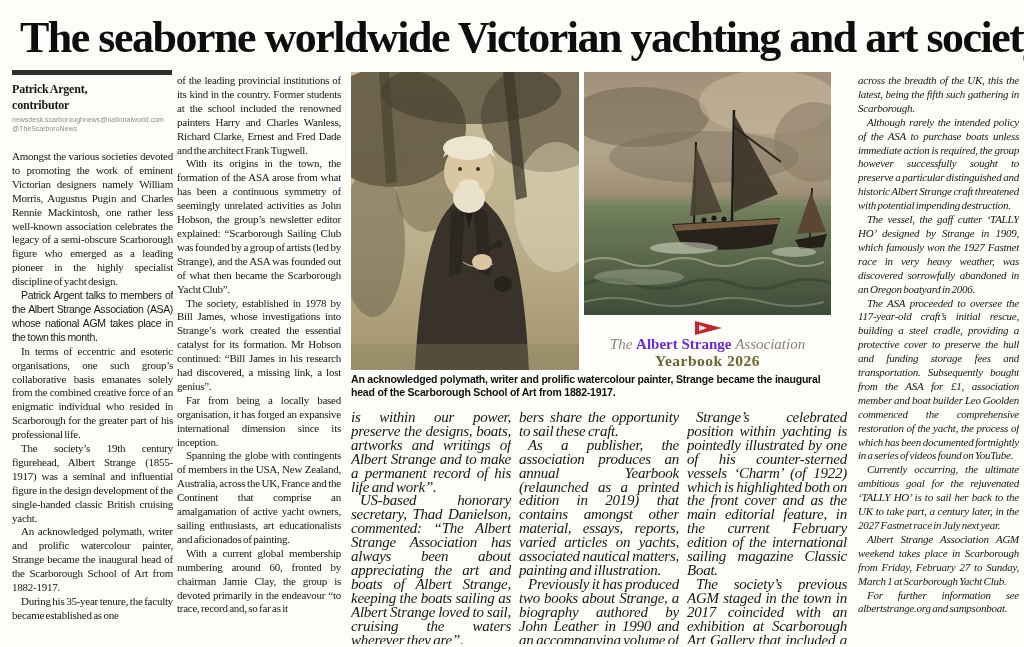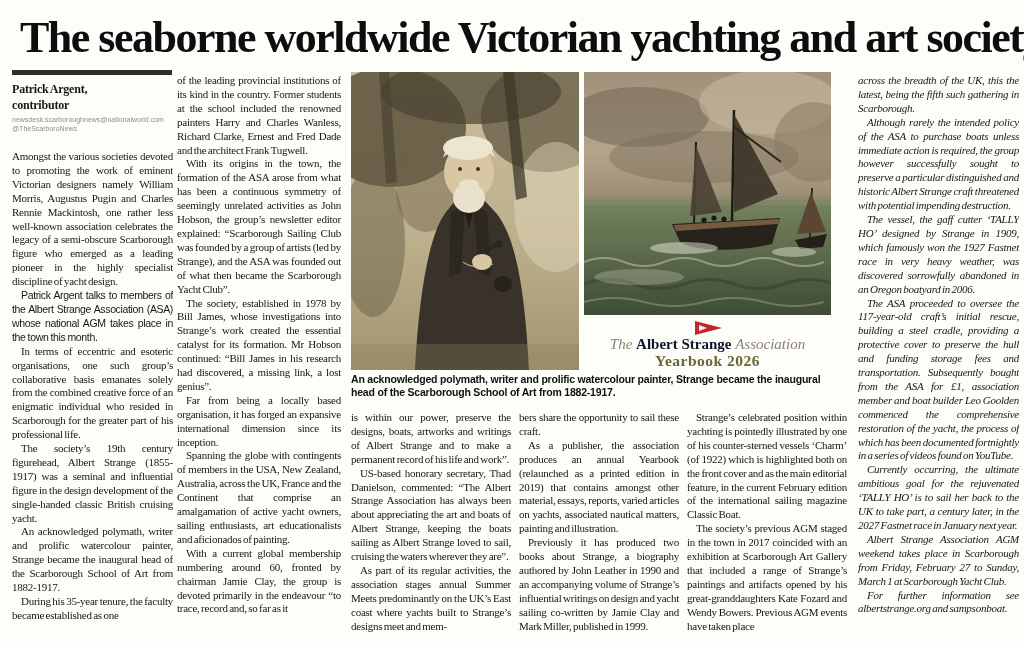--- a/index.html
+++ b/index.html
@@ -35,33 +35,34 @@
   }
   .mid { position:absolute; left:351px; top:72px; width:497px; height:573px; }
   .fig-row { display:flex; gap:5px; width:480px; }
   .photo-box { width:228px; height:298px; overflow:hidden; }
   .paint-col { width:247px; }
   .paint-box { width:247px; height:243px; overflow:hidden; }
   .branding { text-align:center; padding-top:5px; }
   .pennant-wrap { height:16px; }
   .brand-line { font-size:15px; line-height:17px; white-space:nowrap; }
   .brand-pre, .brand-suf { font-style:italic; color:#8d8272; }
-  .brand-name { font-weight:700; color:#0f172a; }
+  .brand-name { font-weight:700; color:#6d28d9; }
   .brand-yearbook { font-size:15.5px; line-height:16px; font-weight:700; color:#6b6433; letter-spacing:0.5px; }
   .caption {
     width:480px; margin-top:3px;
     font-family:"Liberation Sans", sans-serif; font-weight:700;
     font-size:10.5px; line-height:13px; color:#101010;
     letter-spacing:-0.2px; text-align:left;
   }
   .sub-cols { display:flex; gap:8px; margin-top:12px; height:233px; overflow:hidden; }
   .sub-col {
     width:160px; overflow:hidden;
-    font-size:11px; line-height:13.9px; letter-spacing:-0.25px; word-spacing:-1px;
+    font-size:15px; line-height:13.9px; letter-spacing:-0.25px; word-spacing:-1px;
     text-align:justify;
+    font-style:italic;
   }
 </style>
 </head>
 <body>
 
 <div class="page">
 
   <h1 class="headline">The seaborne worldwide Victorian yachting and art society</h1>
 
   <div class="textcol c1">
@@ -213,18 +214,18 @@
         <p class="ind">The society’s previous AGM staged in the town in 2017 coincided with an exhibition at Scarborough Art Gallery that included a range of Strange’s paintings and artifacts opened by his great-granddaughters Kate Fozard and Wendy Bowers. Previous AGM events have taken place</p>
       </div>
     </div>
   </div>
 
   <div class="textcol c6">
     <p>across the breadth of the UK, this the latest, being the fifth such gathering in Scarborough.</p>
     <p class="ind">Although rarely the intended policy of the ASA to purchase boats unless immediate action is required, the group however successfully sought to preserve a particular distinguished and historic Albert Strange craft threatened with potential impending destruction.</p>
     <p class="ind">The vessel, the gaff cutter ‘TALLY HO’ designed by Strange in 1909, which famously won the 1927 Fastnet race in very heavy weather, was discovered sorrowfully abandoned in an Oregon boatyard in 2006.</p>
     <p class="ind">The ASA proceeded to oversee the 117-year-old craft’s initial rescue, building a steel cradle, providing a protective cover to preserve the hull and funding storage fees and transportation. Subsequently bought from the ASA for £1, association member and boat builder Leo Goolden commenced the comprehensive restoration of the yacht, the process of which has been documented fortnightly in a series of videos found on YouTube.</p>
-    <p class="ind">Currently occurring, the ultimate ambitious goal for the rejuvenated ‘TALLY HO’ is to sail her back to the UK to take part, a century later, in the 2027 Fastnet race in January next year.</p>
+    <p class="ind">Currently occurring, the ultimate ambitious goal for the rejuvenated ‘TALLY HO’ is to sail her back to the UK to take part, a century later, in the 2027 Fastnet race in July next year.</p>
     <p class="ind">Albert Strange Association AGM weekend takes place in Scarborough from Friday, February 27 to Sunday, March 1 at Scarborough Yacht Club.</p>
     <p class="ind">For further information see albertstrange.org and sampsonboat.</p>
   </div>
 
 </div>
 
 </body></html>

